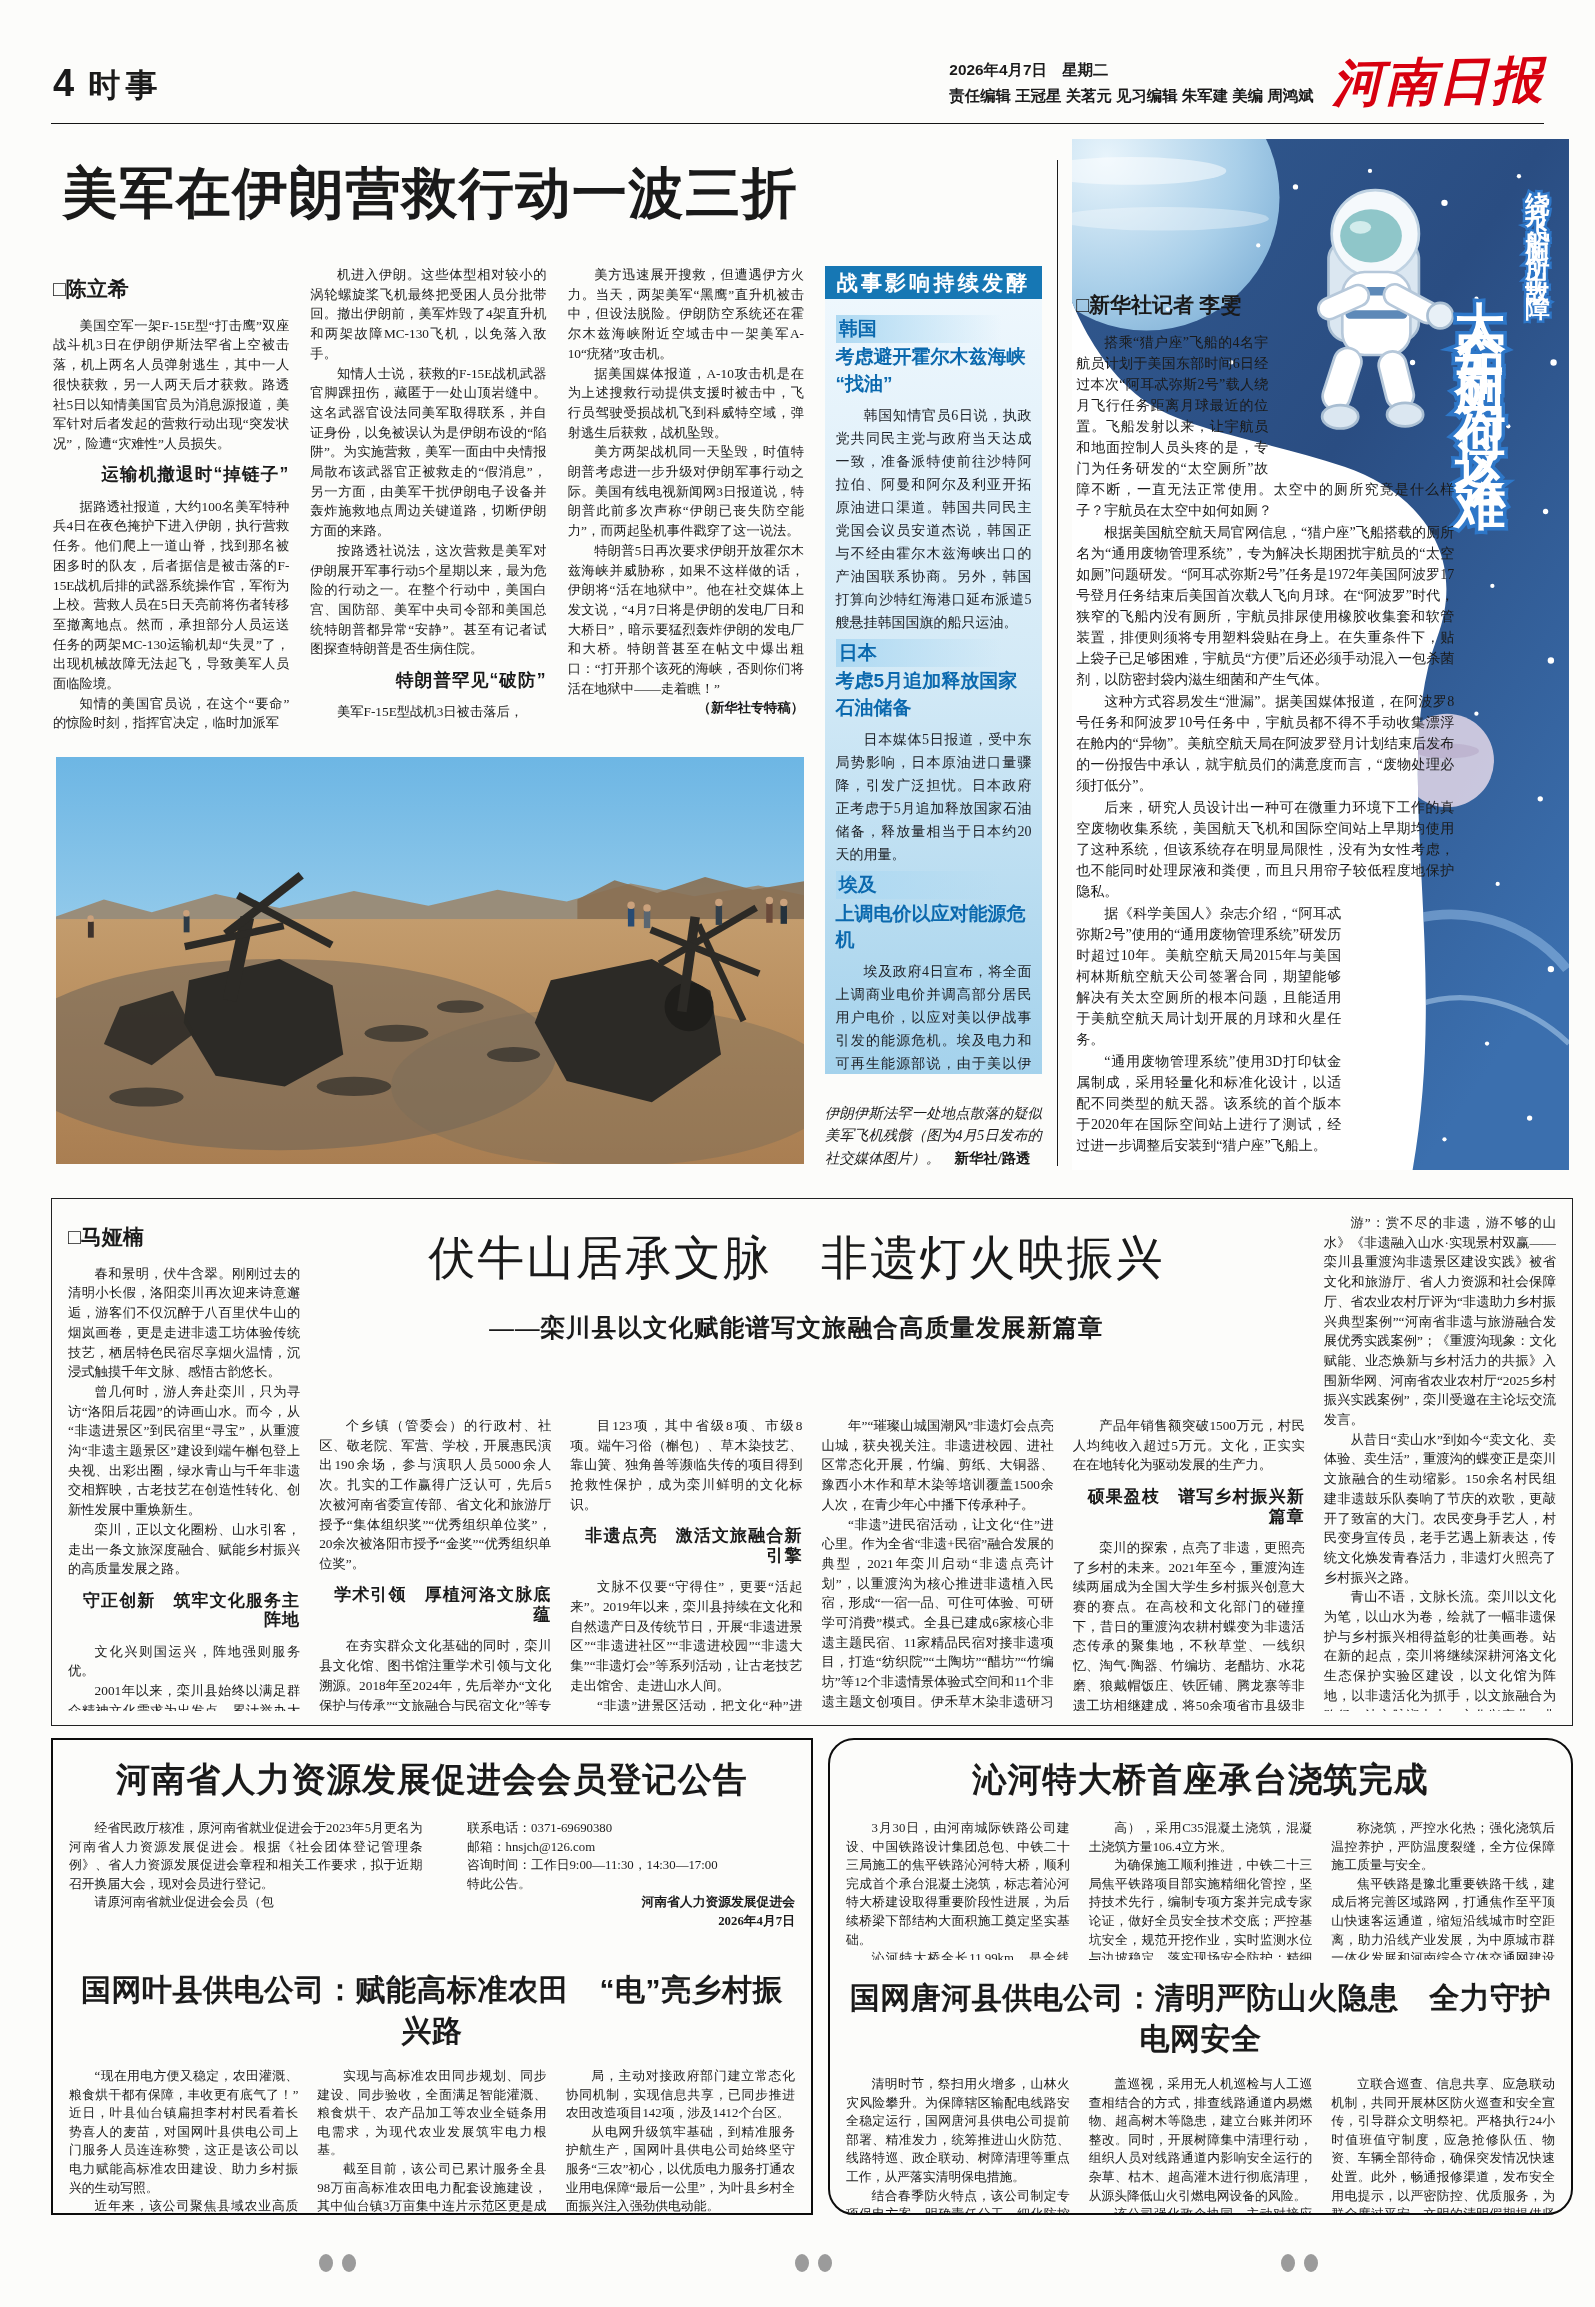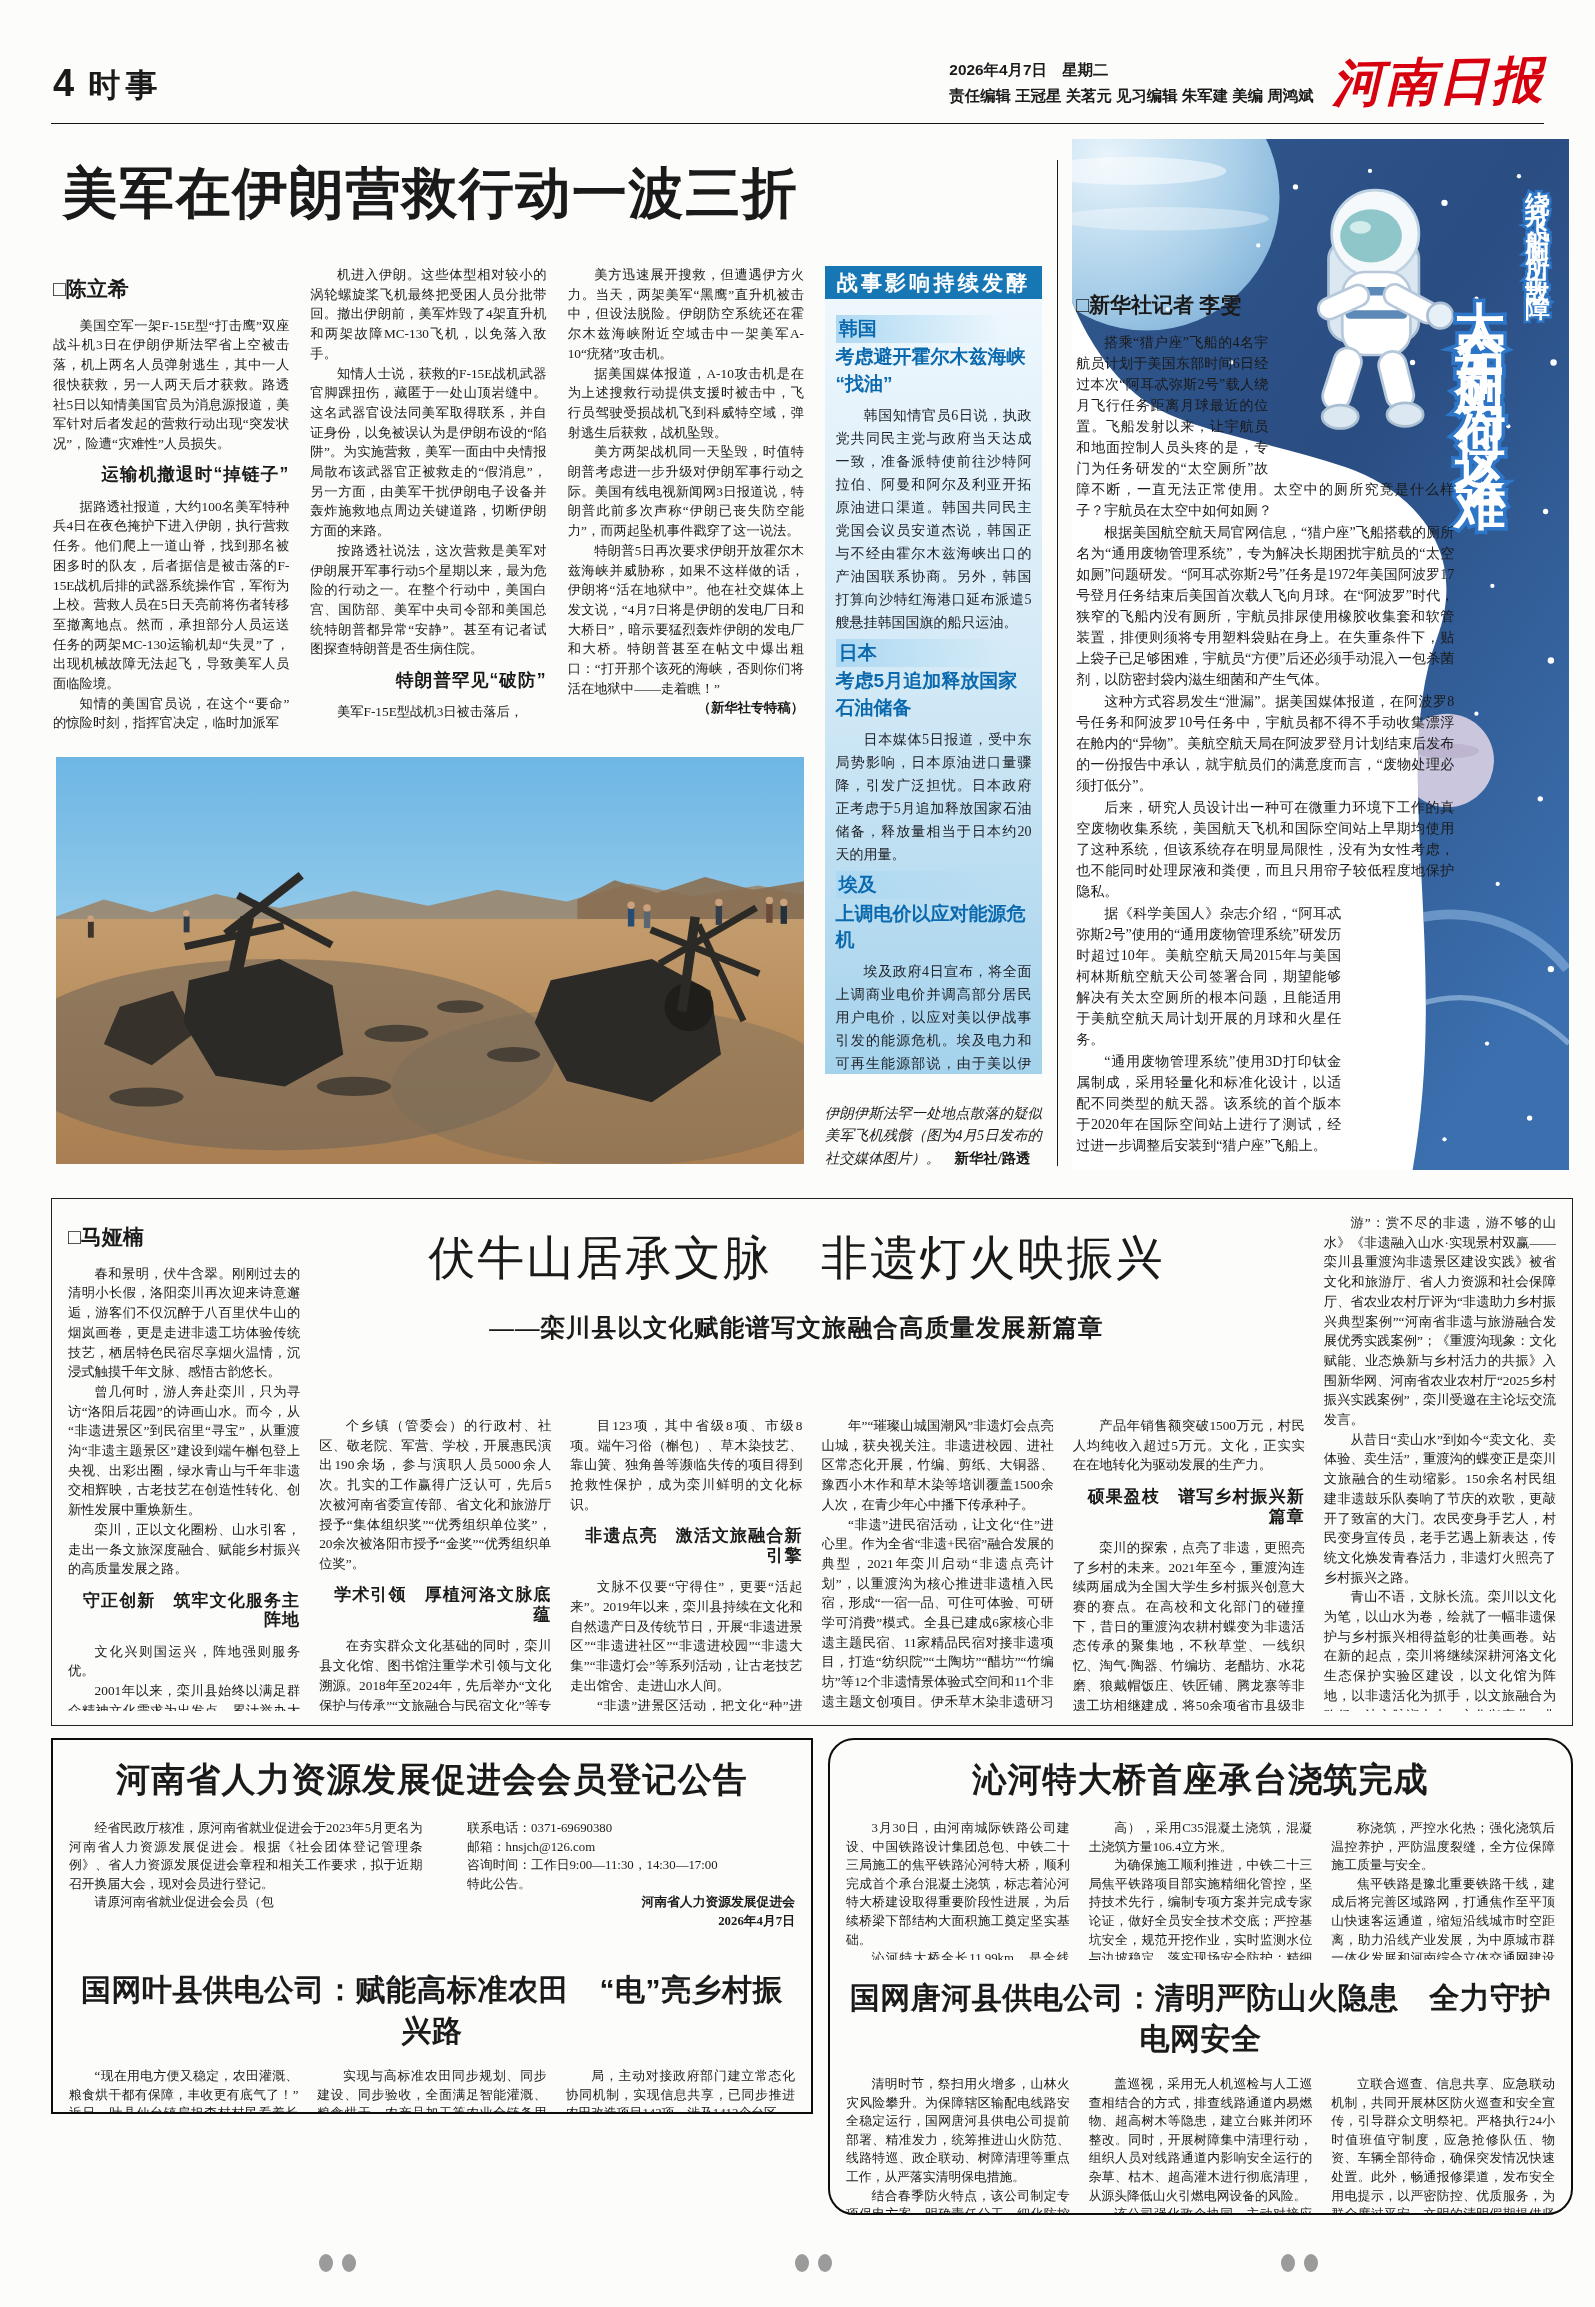--- a/index.html
+++ b/index.html
@@ -66,21 +66,21 @@
   .mid-hl{position:absolute;left:250px;width:989px;top:28px;text-align:center;z-index:2;}
   .mid-hl .t{font-family:"Liberation Sans","DejaVu Sans",sans-serif;font-size:47px;font-weight:400;letter-spacing:2.1px;}
   .mid-hl .st{font-size:24.5px;font-weight:700;margin-top:21px;letter-spacing:1.1px;}
   .mid-cols{display:flex;gap:19px;height:100%;}
   .mid-cols .mcol{flex:1;overflow:hidden;font-size:13.3px;line-height:19.7px;}
   .mid-cols .mcol.drop{padding-top:203px;}
   .mid .blk.sub{font-size:17px;}
 
   
   .bfr{position:absolute;border:2.7px solid #0c0c0c;box-sizing:border-box;padding:8.5px 16px;overflow:hidden;}
-  .bl{left:51px;top:1738px;width:762px;height:376px;}
+  .bl{left:51px;top:1738px;width:762px;height:477px;}
   .br{left:828px;top:1738px;width:745px;height:477px;border-radius:26px;}
   .bhl1{text-align:center;font-family:"Liberation Sans","DejaVu Sans",sans-serif;font-size:34px;font-weight:900;margin:8.5px 0 16px;letter-spacing:1.1px;}
   .bhl2{text-align:center;font-family:"Liberation Sans","DejaVu Sans",sans-serif;font-size:30px;font-weight:900;margin:18px 0 15px;letter-spacing:0.5px;}
   .bcols{display:flex;gap:19px;}
   .bcols .bcol{flex:1;overflow:hidden;font-size:12.8px;line-height:18.6px;}
   .h1row{height:133px;}
   .h2row{height:179px;}
   .h1row-r{height:141px;}
   .h2row-r{height:176px;}
 

